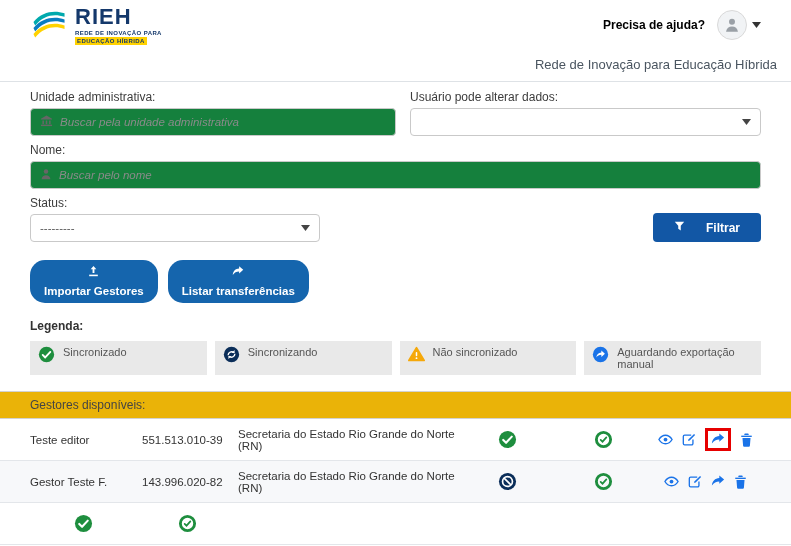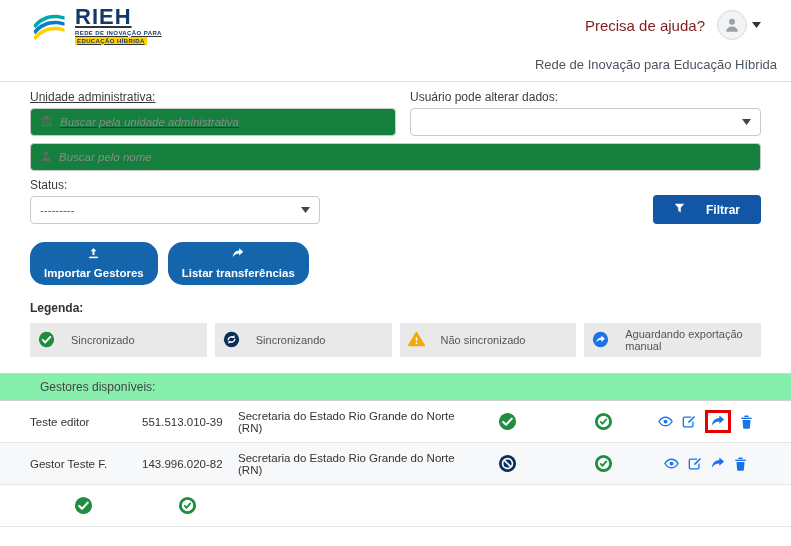--- a/index.html
+++ b/index.html
@@ -2,40 +2,40 @@
 <html><head>
 <meta charset="utf-8">
 <style>
   * { margin:0; padding:0; box-sizing:border-box; }
   html,body { width:791px; height:546px; overflow:hidden; background:#fff;
     font-family:"Liberation Sans", sans-serif; color:#333; }
 
   
   .topbar { height:50px; display:flex; align-items:center; justify-content:space-between;
     padding:0 30px; background:#fff; }
-  .logo-wrap { display:flex; align-items:flex-end; gap:7px;text-decoration:underline; }
+  .logo-wrap { display:flex; align-items:flex-start; gap:7px; }
   .logo-text-block { display:flex; flex-direction:column; line-height:1; }
   .logo-title { font-size:22px; font-weight:bold; color:#14386b; letter-spacing:1px; }
   .logo-tag1 { font-size:6px; font-weight:bold; color:#14386b; letter-spacing:.4px; margin-top:2px; }
   .logo-tag2 { font-size:6px; font-weight:bold; color:#14386b; background:#ffd200;
     letter-spacing:.4px; padding:1px 2px; align-self:flex-start; margin-top:1px; }
   .header-right { display:flex; align-items:center; gap:12px; }
-  .help-link { font-size:15px; color:#7f1d1d; text-decoration:none; cursor:pointer; }
+  .help-link { font-size:12px; color:#000000; text-decoration:none; cursor:pointer;font-weight:bold; }
   .avatar-btn { display:flex; align-items:center; gap:5px; cursor:pointer; }
   .avatar-circle { width:30px; height:30px; border-radius:50%; background:#f1f3f5;
     border:1px solid #d9d9d9; display:flex; align-items:center; justify-content:center; }
 
   
   .subtitle-row { padding:7px 14px 9px; font-size:13px; color:#4a5560;text-align:right; }
   .rule { border:none; border-top:1px solid #dee2e6; }
 
   
   .filters { padding:8px 30px 0; }
   .frow { display:flex; gap:14px; margin-bottom:7px; }
-  .fcol-l { width:366px;text-decoration:underline; }
+  .fcol-l { width:366px; }
   .fcol-r { flex:1; }
   .flabel { display:block; font-size:12px; color:#3c3c3c; margin-bottom:4px; }
   .input-wrap { display:flex; align-items:center; gap:7px; height:28px;
     border:1px solid #c9c9c9; border-radius:4px; padding:0 9px; background:#15803d; }
   .input-wrap input { border:none; outline:none; flex:1; font-size:11.5px; background:transparent;
     font-family:"Liberation Sans", sans-serif; }
   .input-wrap input::placeholder { color:#8a8a8a; font-style:italic; }
   .select-box { display:flex; align-items:center; justify-content:space-between; height:28px;
     border:1px solid #c9c9c9; border-radius:4px; padding:0 9px; background:#fff;
     font-size:11.5px; color:#555; cursor:pointer; }
@@ -50,26 +50,26 @@
   
   .pill-row { padding:18px 30px 0; display:flex; gap:10px; }
   .pill-btn { background:#1565ad; color:#fff; border:none; border-radius:15px;
     padding:6px 14px; font-size:11.5px; font-weight:bold; cursor:pointer;
     display:flex; align-items:center; gap:6px; font-family:"Liberation Sans", sans-serif;flex-direction:column; }
 
   
   .legend { padding:16px 30px 0; }
   .legend-title { font-size:12px; font-weight:bold; color:#333; margin-bottom:8px; }
   .legend-items { display:flex; gap:8px; }
-  .legend-box { flex:1; background:#e9e9e9; padding:5px 8px; display:flex; align-items:center;
-    gap:16px; font-size:11px; color:#555; }
+  .legend-box { flex:1; background:#e9e9e9; padding:5px 8px; display:flex; 
+    gap:8px; font-size:11px; color:#555; }
 
   
   .table-wrap { margin-top:16px; border-top:1px solid #d2d2d2; }
-  .table-title { background:#86efac; padding:6px 40px; font-size:12px; color:#444;
+  .table-title { background:#eab308; padding:6px 30px; font-size:12px; color:#444;
     border-bottom:1px solid #d2d2d2; }
   .tgrid { display:grid; grid-template-columns:112px 96px 226px 92px 100px 105px;
     align-items:center; padding:0 30px; }
   .thead { border-bottom:1px solid #dee2e6; }
   .thead .th { font-size:12px; color:#3a6db4; padding:9px 4px 9px 0; line-height:1.25; }
   .th.center, .td.center { text-align:center; justify-self:stretch; }
   .trow { border-bottom:1px solid #e3e6ea; min-height:42px; }
   .trow:nth-child(odd) { background:#f7f8fa; }
   .td { font-size:11.5px; color:#333; padding-right:6px; }
   .td.center { display:flex; align-items:center; justify-content:center; }
@@ -141,20 +141,21 @@
         <span class="caret-svg">
           <svg width="9" height="6" viewBox="0 0 9 6">
               <path d="M0 0h9L4.5 6z" fill="#444"></path>
             </svg>
         </span>
       </div>
     </div>
   </div>
 
   <div class="frow" style="display:block;">
+    <label class="flabel">Nome:</label>
     <div class="input-wrap">
       <span>
         <svg width="12" height="12" viewBox="0 0 14 14" fill="#666">
           <circle cx="7" cy="4" r="2.6"></circle>
             <path d="M1.8 13c.4-3 2.4-4.6 5.2-4.6s4.8 1.6 5.2 4.6z"></path>
         </svg>
       </span>
       <input type="text" placeholder="Buscar pelo nome" style="">
     </div>
   </div>

